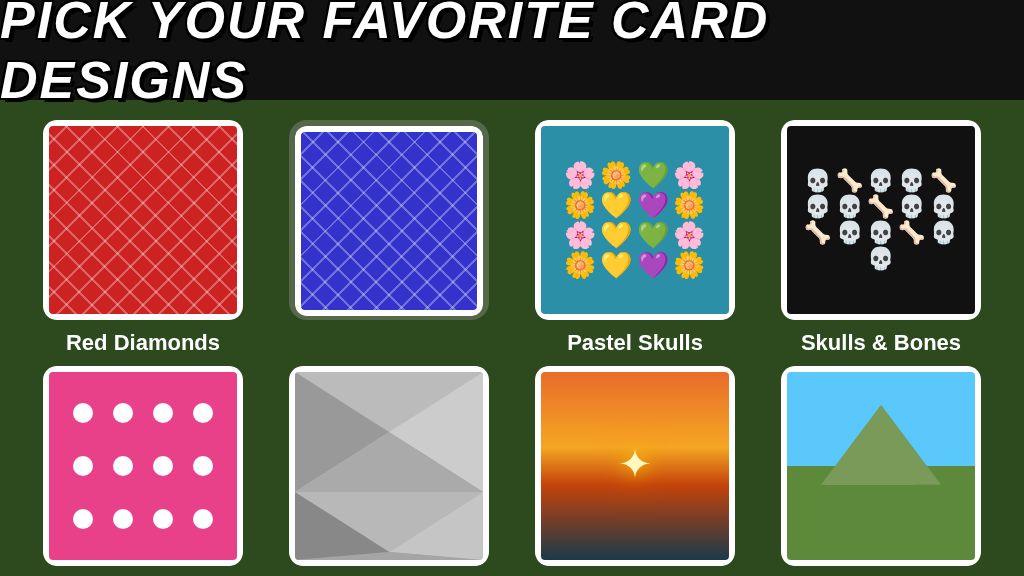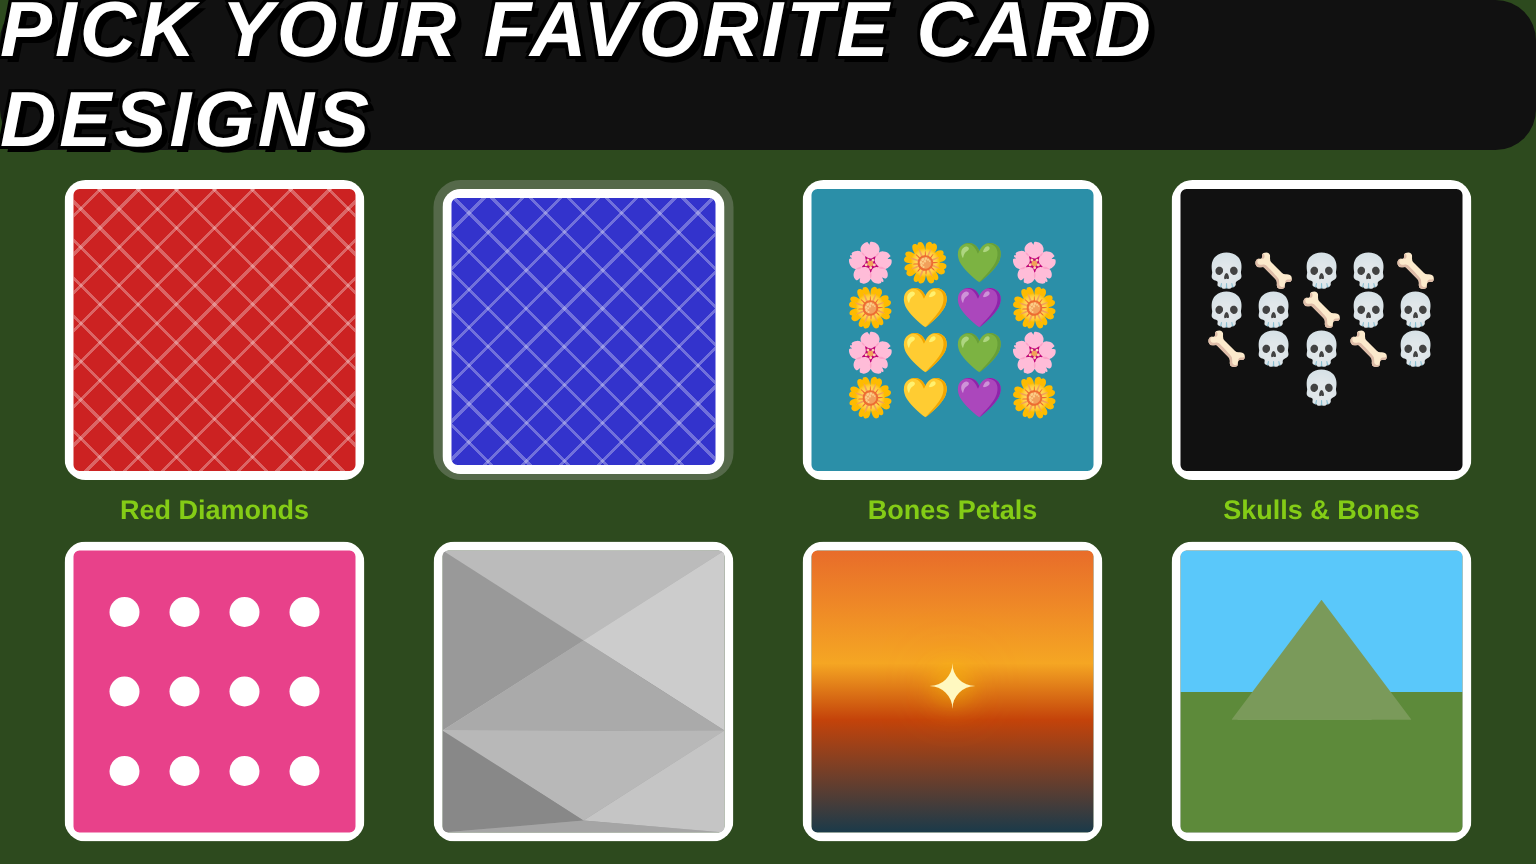--- a/index.html
+++ b/index.html
@@ -15,21 +15,20 @@
     
     .header {
       background-color: #111;
       width: 100%;
       height: 100px;
       display: flex;
       align-items: center;
       justify-content: center;
       position: relative;
       z-index: 10;
-      border-radius: 27px;
     }
     .header-title {
       font-size: 52px;
       font-weight: 900;
       color: white;
       text-transform: uppercase;
       letter-spacing: 2px;
       -webkit-text-stroke: 3px black;
       paint-order: stroke fill;
       text-shadow: 4px 4px 0 #000, -2px -2px 0 #000, 2px -2px 0 #000, -2px 2px 0 #000;
@@ -62,22 +61,22 @@
 
     .card-inner {
       width: 100%;
       height: 100%;
       border-radius: 12px;
       overflow: hidden;
       position: relative;
     }
 
     .card-label {
-      color: #84cc16;
-      font-size: 18px;
+      color: #ffffff;
+      font-size: 22px;
       font-weight: 600;
       text-align: right;
       margin-top: 2px;
     }
 
     
     .card-red-diamonds {
       background-color: #cc2222;
       position: relative;
       width: 100%;
@@ -288,21 +287,21 @@
           <span class="flower">💛</span>
           <span class="flower">💚</span>
           <span class="flower">🌸</span>
           <span class="flower">🌼</span>
           <span class="flower">💛</span>
           <span class="flower">💜</span>
           <span class="flower">🌼</span>
         </div>
       </div>
     </div>
-    <span class="card-label">Bones Petals</span>
+    <span class="card-label">Pastel Skulls</span>
   </div>
 
   <div class="card-item">
     <div class="card-wrapper">
       <div class="card-inner">
         <div class="card-skulls">
           <span class="skull-icon">💀</span>
           <span class="skull-icon">🦴</span>
           <span class="skull-icon">💀</span>
           <span class="skull-icon">💀</span>

